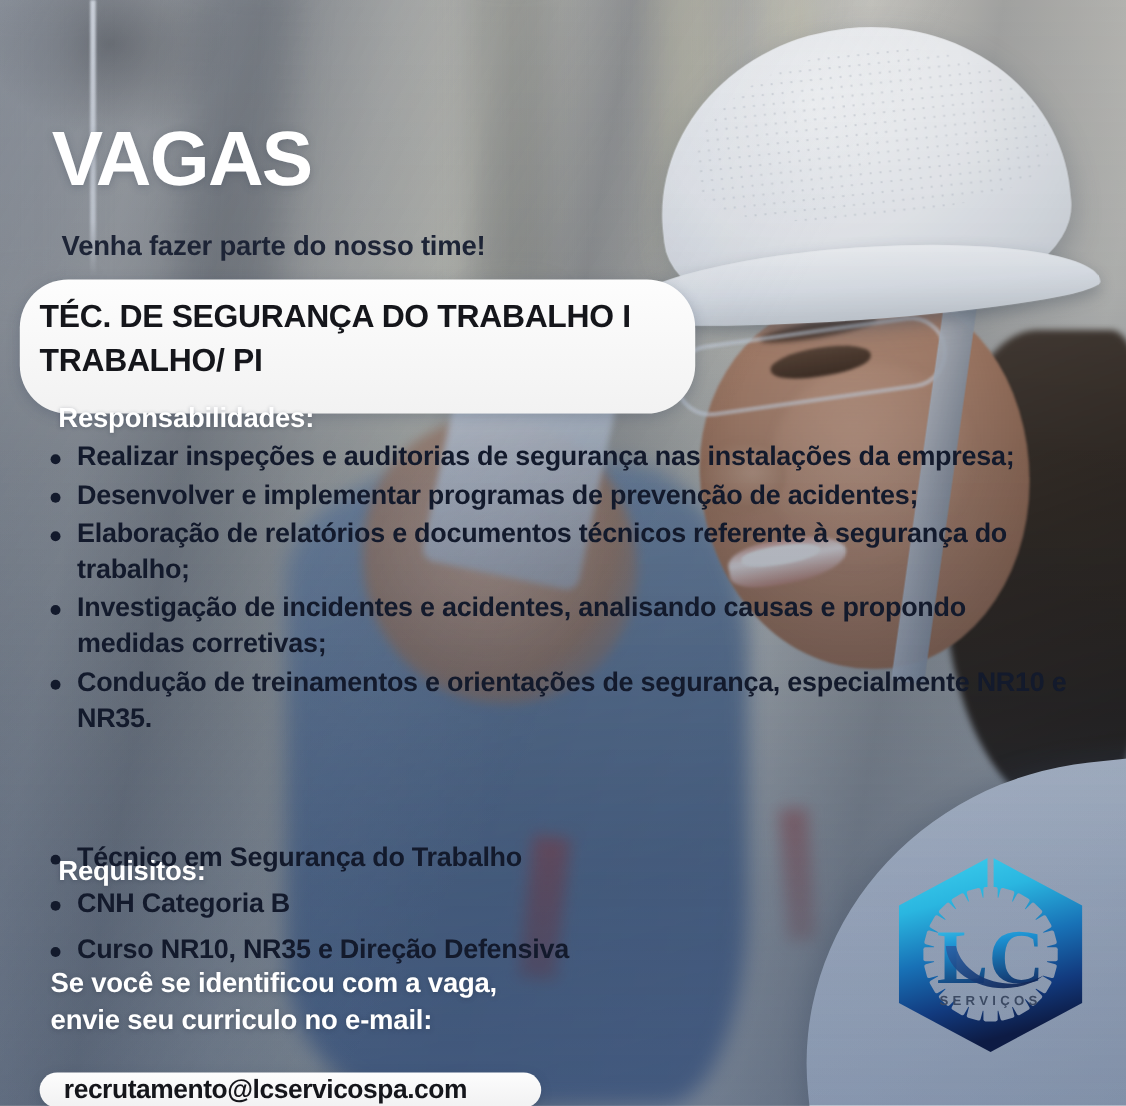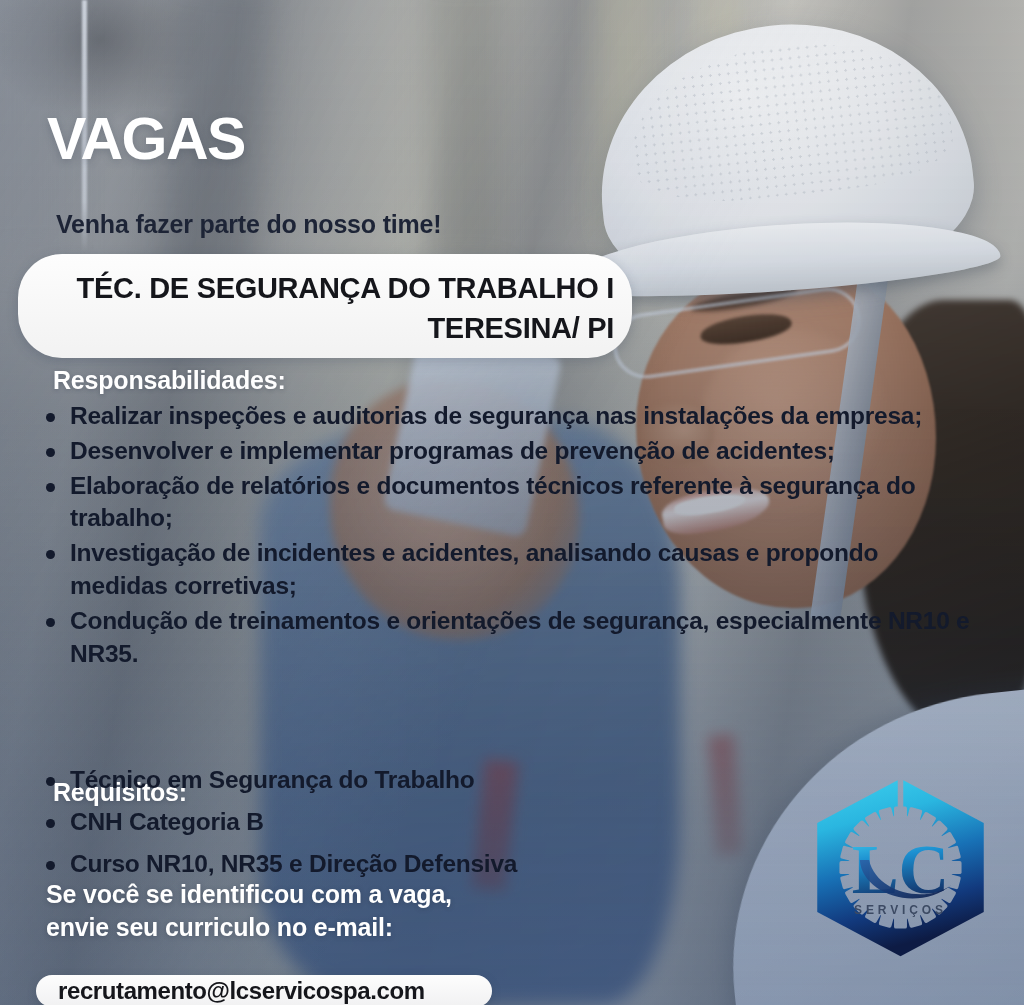--- a/index.html
+++ b/index.html
@@ -286,44 +286,44 @@
     font-size: 86px;
     line-height: 0.94;
     font-weight: 700;
     letter-spacing: -1.5px;
     color: #131a2c;
     font-family: "Liberation Sans", sans-serif;
   }
   .headline-vagas {
     position: absolute;
     left: 47px; top: 112px;
-    font-size: 59px;
+    font-size: 70px;
     line-height: 0.94;
     font-weight: 700;
     letter-spacing: -1.5px;
     color: #ffffff;
     text-shadow: 0 2px 8px rgba(40,50,70,.25);
   }
   .subhead {
     position: absolute;
     left: 56px; top: 210px;
     font-size: 25px;
     font-weight: 700;
     color: #1d2436;
     letter-spacing: -0.2px;
   }
 
   .title-card {
     position: absolute;
     left: 18px; top: 254px;
     width: 614px;
-    padding: 14px 18px 10px;
+    padding: 14px 18px 28px;
     background: linear-gradient(180deg, #fdfdfd, #f2f2f2);
     border-radius: 44px;
-    text-align: right;
+    text-align: left;
     box-shadow: 0 3px 12px rgba(40,55,80,.22);
   }
   .title-line {
     font-size: 29px;
     font-weight: 700;
     color: #15161b;
     line-height: 1.38;
     letter-spacing: -0.3px;
   }
 
@@ -447,21 +447,21 @@
 
   <div class="content">
 
 
     <div class="headline-vagas">VAGAS</div>
 
     <div class="subhead">Venha fazer parte do nosso time!</div>
 
     <div class="title-card">
       <div class="title-line">TÉC. DE SEGURANÇA DO TRABALHO I</div>
-      <div class="title-line">TERESINA/ PI</div>
+      <div class="title-line">TRABALHO/ PI</div>
     </div>
 
     <div class="section-head resp">Responsabilidades:</div>
 
     <ul class="bullets resp">
       <li>Realizar inspeções e auditorias de segurança nas instalações da empresa;</li>
       <li>Desenvolver e implementar programas de prevenção de acidentes;</li>
       <li>Elaboração de relatórios e documentos técnicos referente à segurança do trabalho;</li>
       <li>Investigação de incidentes e acidentes, analisando causas e propondo medidas corretivas;</li>
       <li>Condução de treinamentos e orientações de segurança, especialmente NR10 e NR35.</li>

